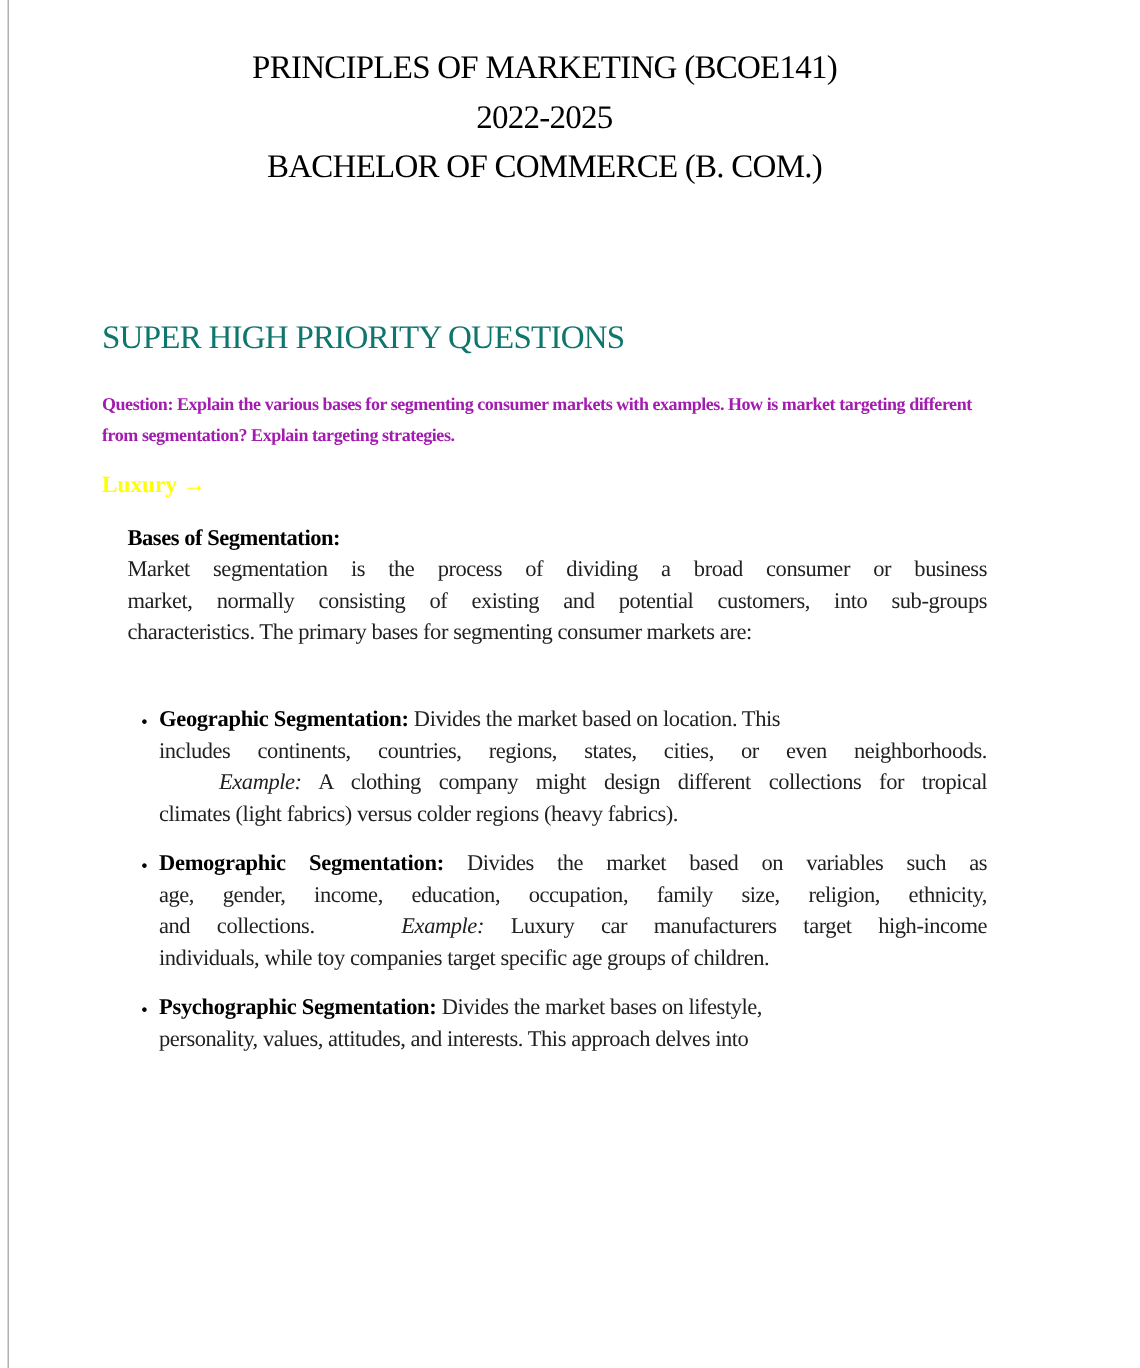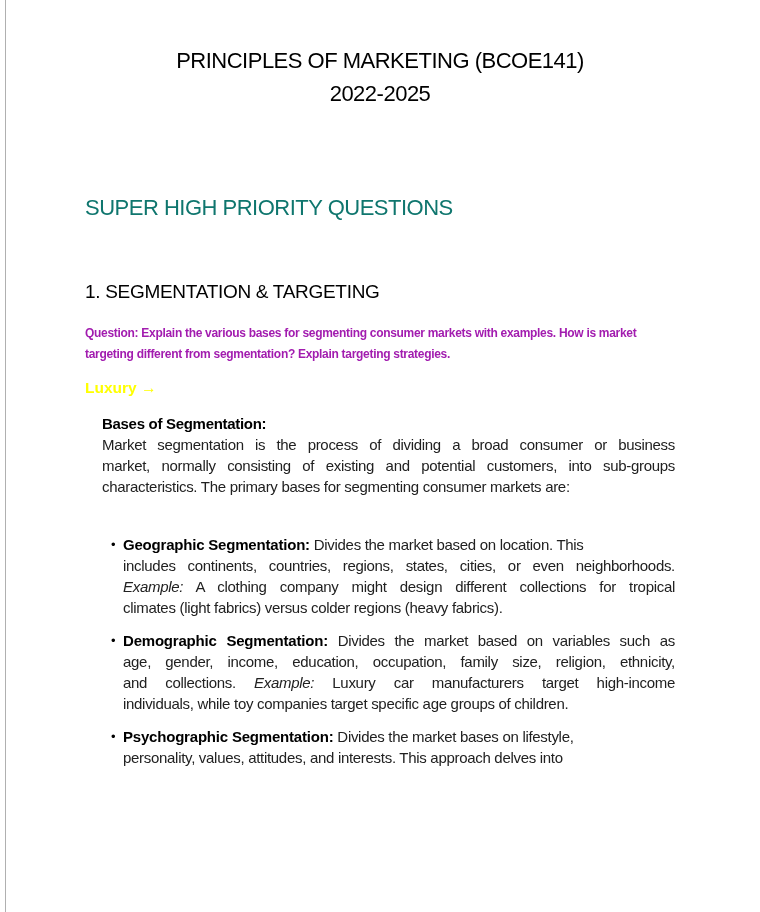--- a/index.html
+++ b/index.html
@@ -14,23 +14,24 @@
     color: #212121;
   }
   .page-edge {
     position: absolute;
     left: 5px; top: 0; bottom: 0;
     width: 1px;
     background: #b0b0b0;
   }
   .content {
     position: absolute;
-    left: 85px; top: 0;
+    left: 68px; top: 0;
     width: 590px;
-    padding-top: 44px;
+    padding-top: 28px;
+    font-family: Liberation Serif, serif;
   }
   .title-block {
     text-align: center;
     color: #000000;
     font-size: 22px;
     line-height: 33px;
     letter-spacing: -0.5px;
     white-space: nowrap;
   }
   .main-heading {
@@ -100,38 +101,38 @@
     margin: 0 0 12px 0;
   }
   .marker {
     position: absolute;
     left: 9px; top: 0;
     font-size: 13px;
     line-height: 21px;
     color: #000000;
   }
   .line strong { color: #000000; letter-spacing: -0.2px; }
-  .line em { font-style: italic; }
+  .line em { font-style: italic; margin-left: 40px; }
 </style>
 </head>
 <body>
 
 <div class="page">
   <div class="page-edge"></div>
 
   <div class="content">
 
     <header class="title-block">
       <div>PRINCIPLES OF MARKETING (BCOE141)</div>
       <div>2022-2025</div>
+      <div>BACHELOR OF COMMERCE (B. COM.)</div>
     </header>
 
     <h1 class="main-heading">SUPER HIGH PRIORITY QUESTIONS</h1>
 
-    <h2 class="section-heading">1. SEGMENTATION &amp; TARGETING</h2>
 
     <p class="question">Question: Explain the various bases for segmenting consumer markets with examples. How is market targeting different from segmentation? Explain targeting strategies.</p>
 
     <p class="answer-label">Luxury →</p>
 
     <section class="answer">
       <p class="answer-subheading">Bases of Segmentation:</p>
 
       <div class="intro">
         <div class="line stretch">Market segmentation is the process of dividing a broad consumer or business</div>

